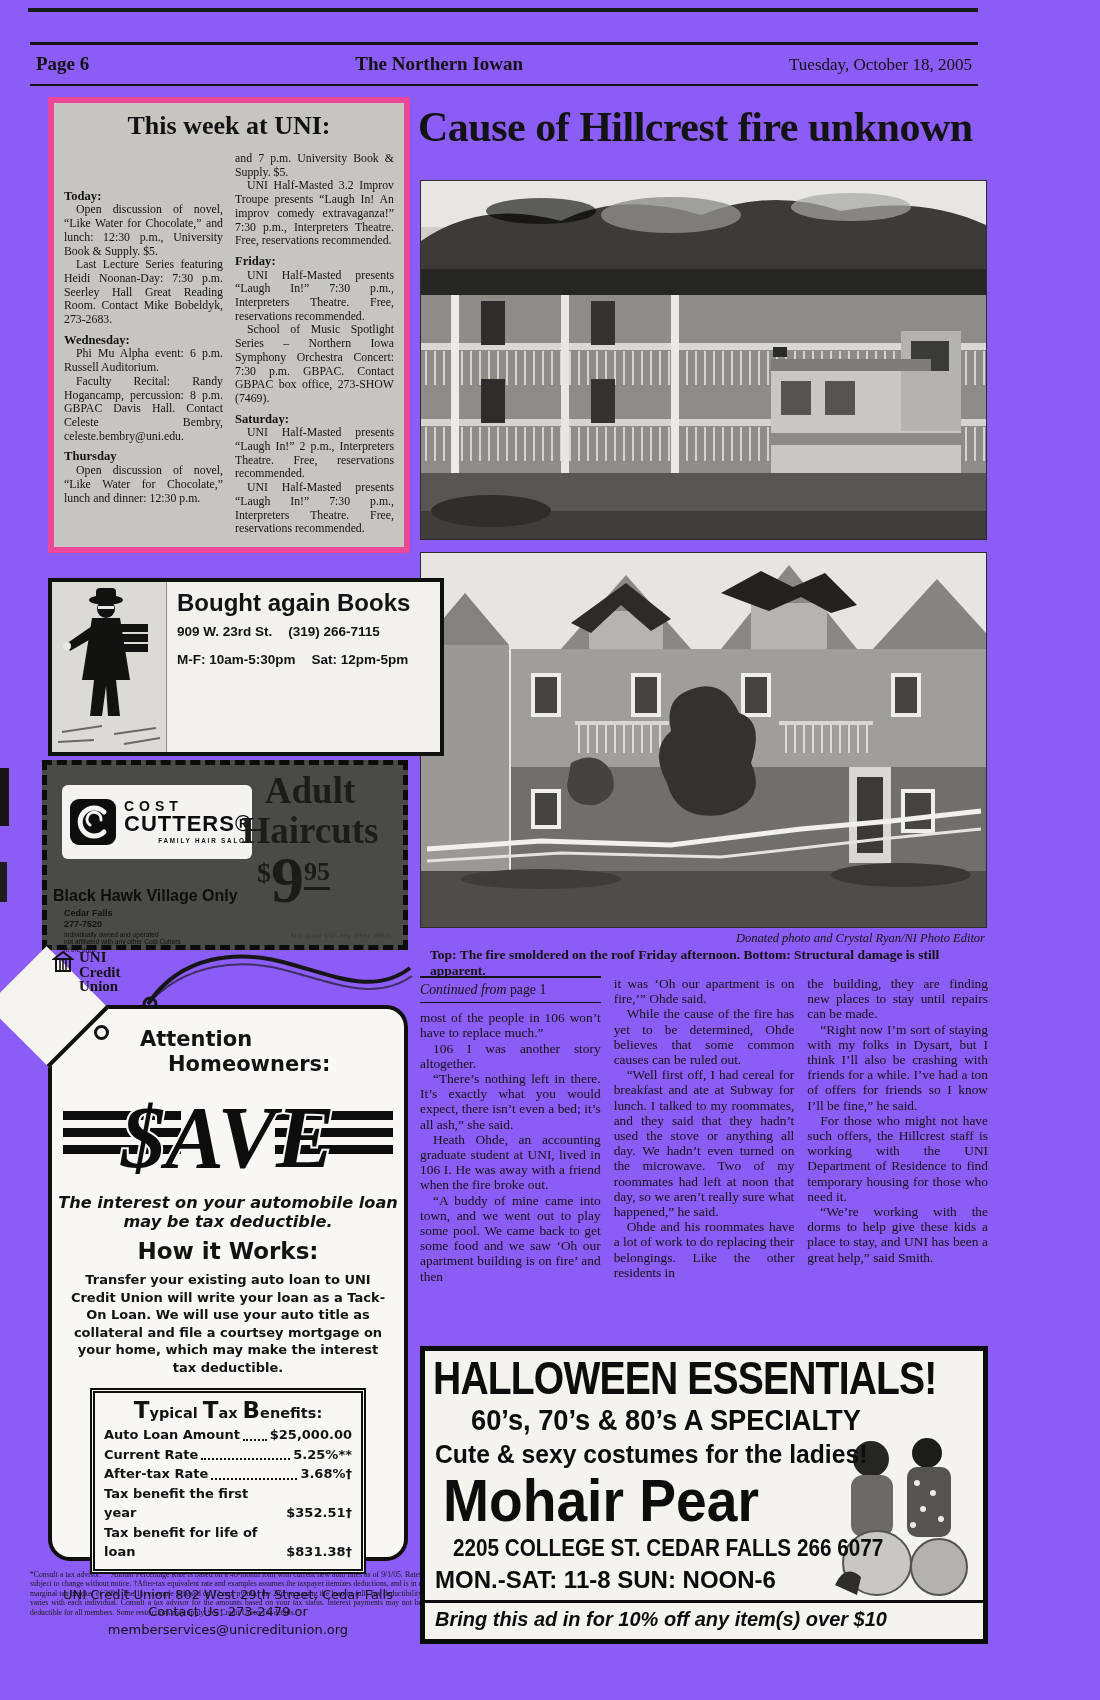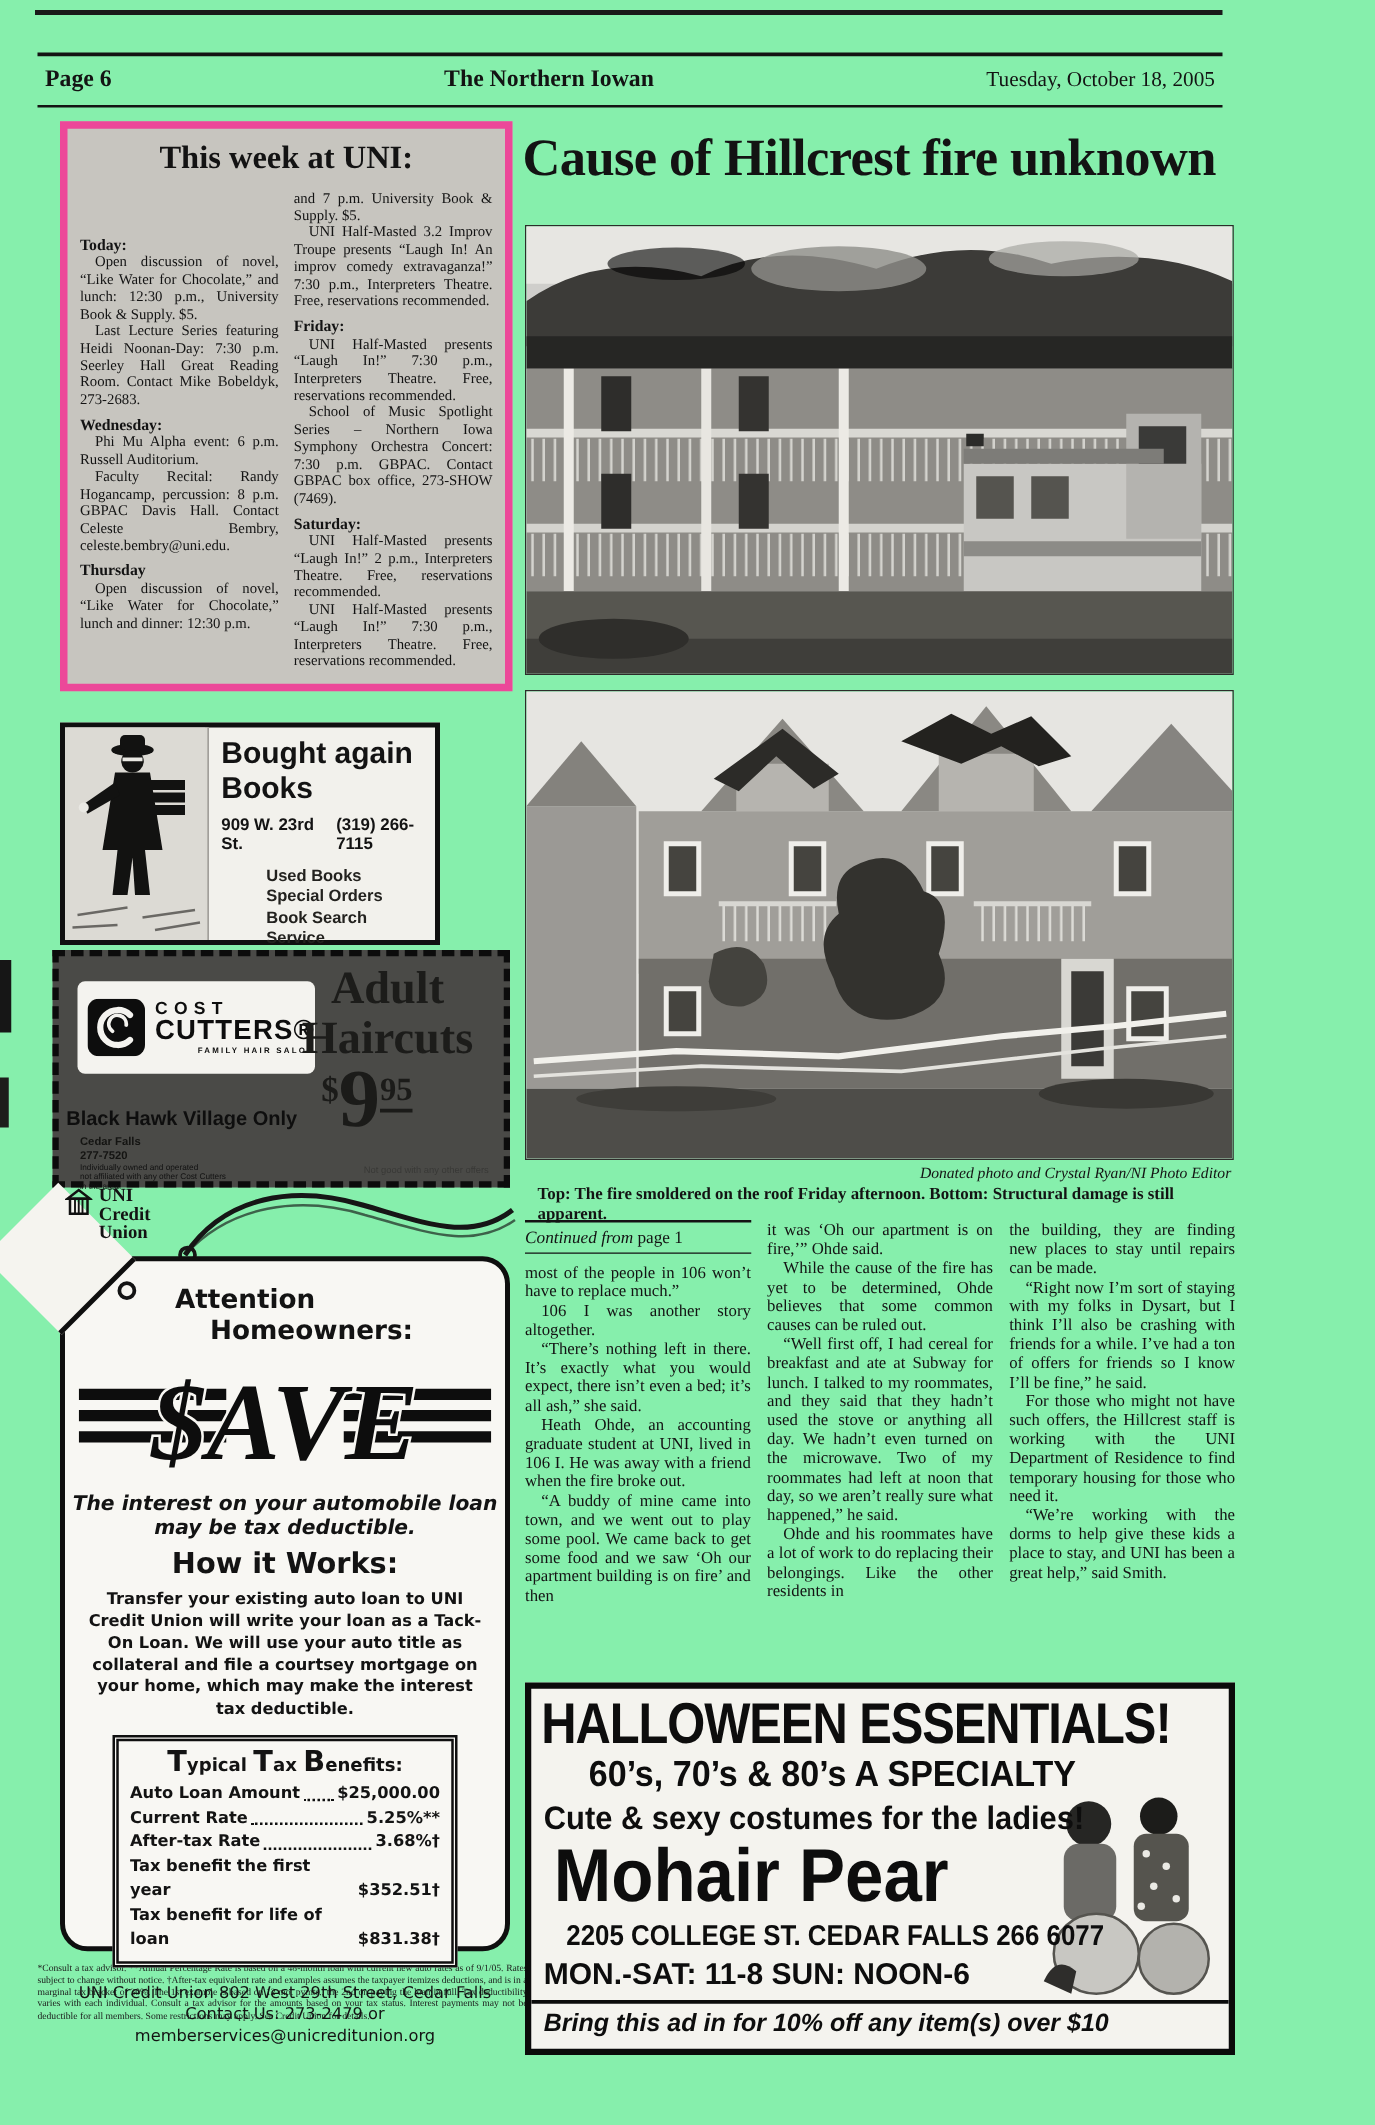--- a/index.html
+++ b/index.html
@@ -1,18 +1,18 @@
 <!DOCTYPE html>
 <html><head>
 <meta charset="utf-8">
 <style>
   html,body { margin:0; padding:0; background:#e8e6e1; }
   .page {
     position:relative; width:1100px; height:1700px; margin:0 auto;
-    background:#86efac; overflow:hidden;
+    background:#8b5cf6; overflow:hidden;
     font-family:"Liberation Serif", serif; color:#131313;
   }
   
   .top-scan-line { position:absolute; left:28px; top:8px; width:950px; height:4px; background:#1a1a1a; }
   .masthead {
     position:absolute; left:30px; top:42px; width:948px; box-sizing:border-box;
     border-top:3px solid #141414; border-bottom:2px solid #141414;
     display:flex; justify-content:space-between; align-items:baseline;
     padding:8px 6px 9px;
   }
@@ -26,21 +26,21 @@
     background:#c7c5bf; border:6px solid #ec4899; box-sizing:border-box; overflow:hidden;
   }
   .tw-title { text-align:center; font-weight:bold; font-size:26px; line-height:29px; margin:8px 20px 12px; }
   .tw-cols { display:flex; gap:12px; padding:0 10px;align-items:center; }
   .tw-col { width:164px; font-size:11.8px; line-height:13.7px; text-align:justify; }
   .tw-col h3 { font-size:12.6px; margin:7px 0 0; }
   .tw-col p { margin:0; text-indent:12px; }
 
   
   .books-ad {
-    position:absolute; left:48px; top:578px; width:304px; height:178px;
+    position:absolute; left:48px; top:578px; width:396px; height:178px;
     background:#f2f1ec; border:4px solid #101010; box-sizing:border-box; display:flex;
   }
   .books-img { width:114px; background:#dbd9d3; border-right:1px solid #8d8b86; }
   .books-img svg { width:100%; height:100%; display:block; }
   .books-body { flex:1; padding:7px 6px 4px 10px; font-family:"Liberation Sans", sans-serif; }
   .books-title { font-weight:bold; font-size:24px; }
   .books-addr-row { display:flex; gap:16px; font-weight:bold; font-size:13.5px; margin-top:7px; }
   .books-services { margin:11px 0 0 36px; font-weight:bold; font-size:13.2px; line-height:16.4px; color:#23221f; }
   .books-hours { display:flex; gap:16px; font-weight:bold; font-size:13.5px; margin-top:13px; }
 
@@ -315,26 +315,20 @@
         <circle cx="13" cy="64" r="4" fill="#e9e8e3"></circle>
         <rect x="44" y="24" width="16" height="3" fill="#e9e8e3"></rect>
       </svg>
     </div>
     <div class="books-body">
       <div class="books-title">Bought again Books</div>
       <div class="books-addr-row">
         <span>909 W. 23rd St.</span>
         <span>(319) 266-7115</span>
       </div>
-      <div class="books-services">
-        <div>Used Books</div>
-        <div>Special Orders</div>
-        <div>Book Search Service</div>
-        <div>Special Events</div>
-      </div>
       <div class="books-hours">
         <span>M-F: 10am-5:30pm</span>
         <span>Sat: 12pm-5pm</span>
       </div>
     </div>
   </div>
 
   <div class="scan-blot1"></div>
   <div class="scan-blot2"></div>
   <div class="cc-ad">

